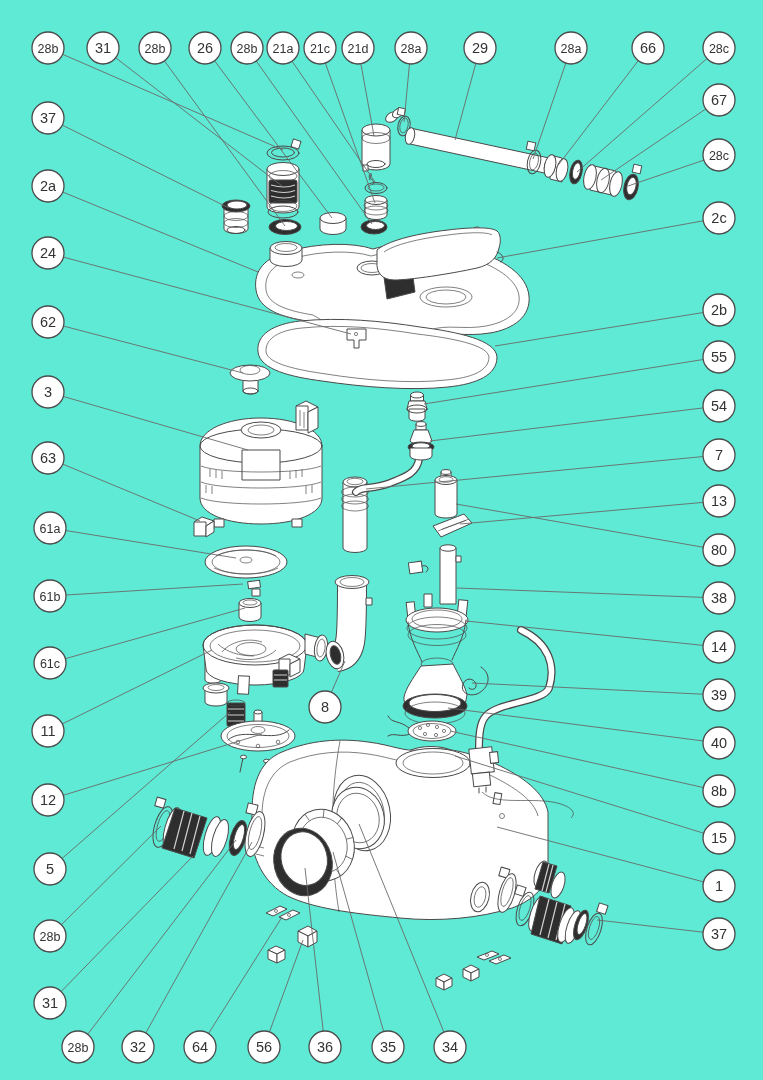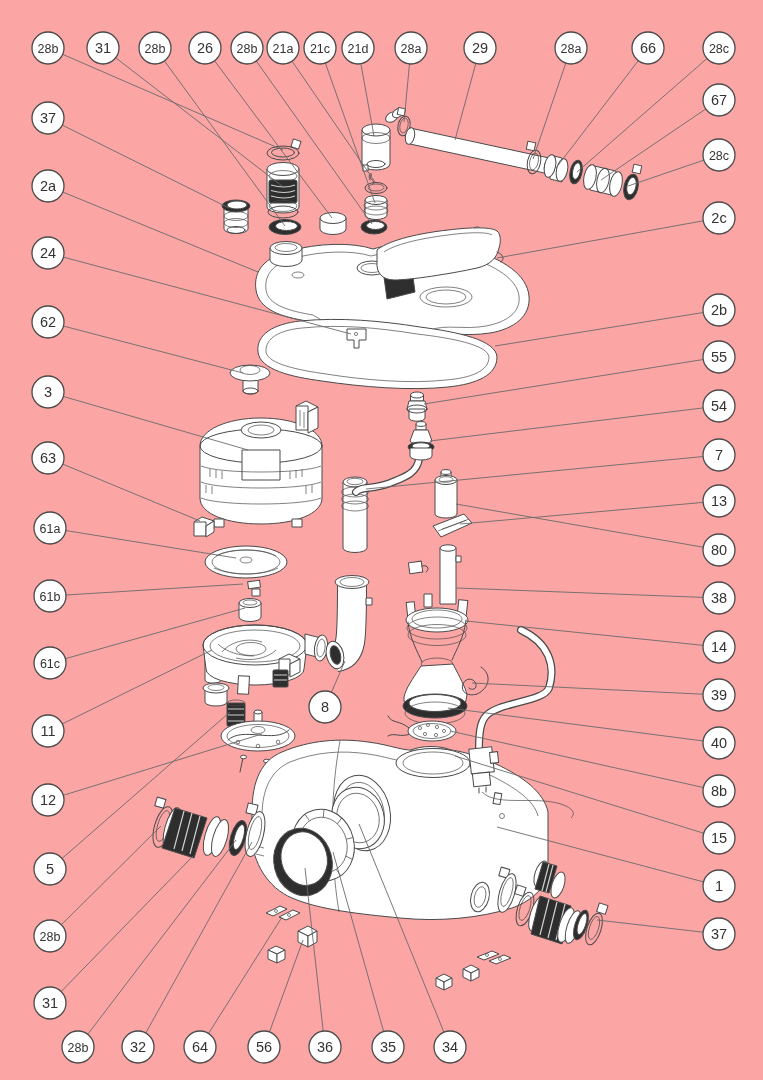--- a/index.html
+++ b/index.html
@@ -1,16 +1,16 @@
 <!DOCTYPE html>
 <html><head>
 <meta charset="utf-8">
 <style>
   html,body { margin:0; padding:0; background:#fff; }
-  .stage { position:relative; width:763px; height:1080px; background:#fca5a5; overflow:hidden;
+  .stage { position:relative; width:763px; height:1080px; background:#5eead4; overflow:hidden;
            font-family:"Liberation Sans", sans-serif; }
   svg { display:block; }
   .ln  { fill:none; stroke:#4a4a4a; stroke-width:1; stroke-linecap:round; stroke-linejoin:round; }
   .wh  { fill:#ffffff; stroke:#4a4a4a; stroke-width:1; stroke-linejoin:round; }
   .dk  { fill:#2e2e2e; stroke:#4a4a4a; stroke-width:1; }
   .thin{ fill:none; stroke:#4a4a4a; stroke-width:0.7; }
   .stripe { fill:none; stroke:#cfcfcf; stroke-width:1.2; }
   .callout-circle { fill:#fff; stroke:#4a4a4a; stroke-width:1.3; }
   .callout-text { fill:#333; }
   .leader { stroke:#6a6a6a; stroke-width:0.9; fill:none; }

